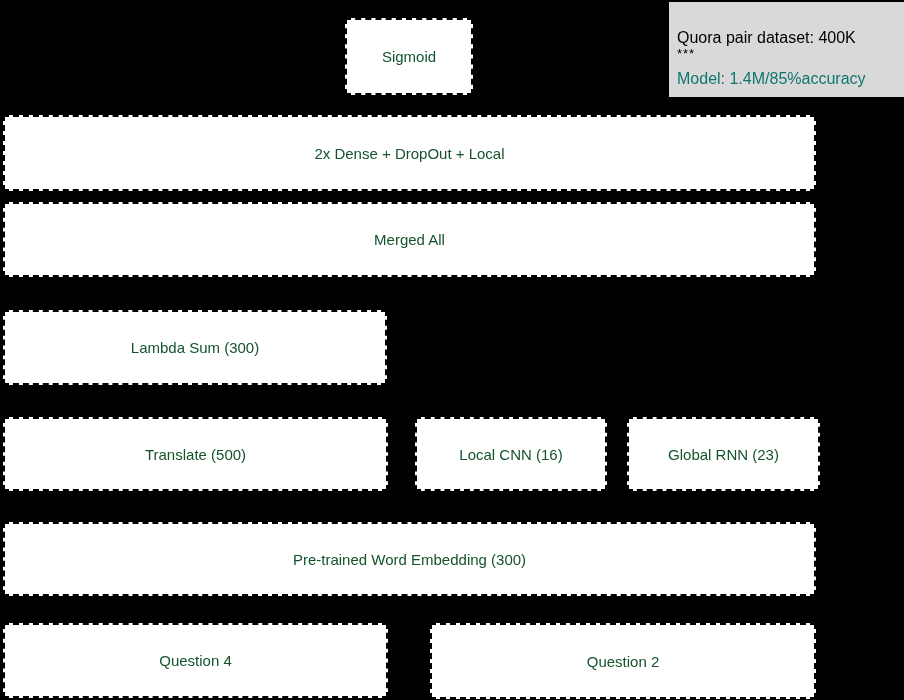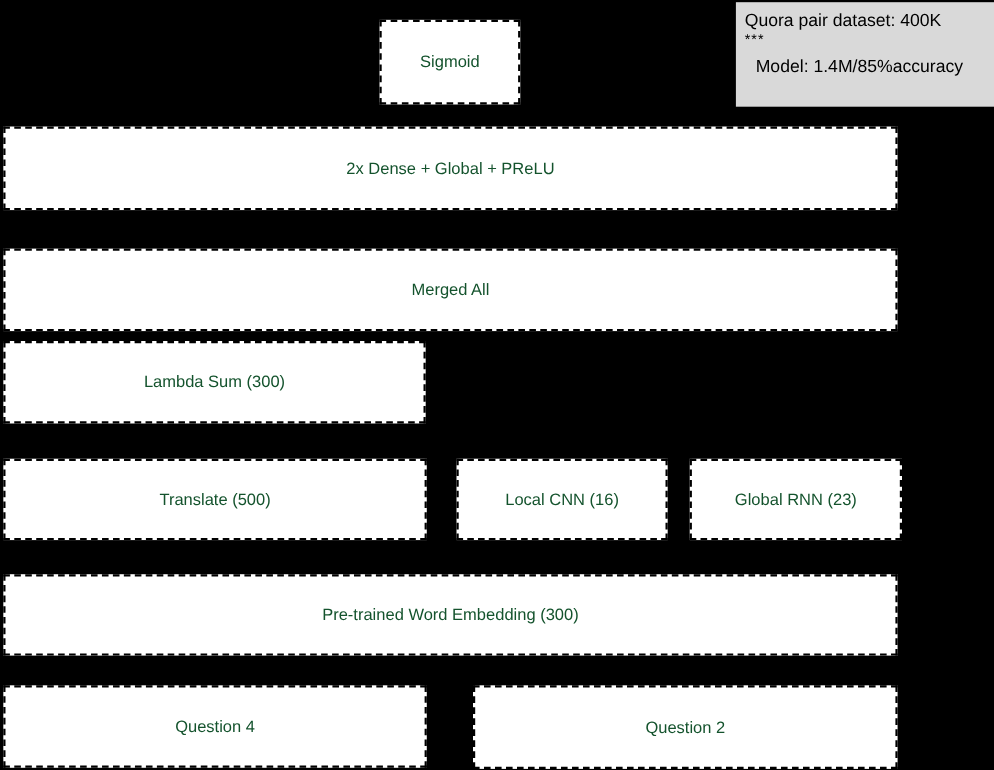--- a/index.html
+++ b/index.html
@@ -24,21 +24,21 @@
     align-items: center;
     justify-content: center;
     color: #14532d;
     font-size: 15px;
     text-align: center;
     white-space: nowrap;
   }
   
   #node-sigmoid     { left: 345px; top: 18px;  width: 128px; height: 77px; }
   #node-dense       { left: 3px;   top: 115px; width: 813px; height: 76px; }
-  #node-merged      { left: 3px;   top: 226px; width: 813px; height: 75px; }
+  #node-merged      { left: 3px;   top: 202px; width: 813px; height: 75px; }
   #node-lambda-sum  { left: 3px;   top: 310px; width: 384px; height: 75px; }
   #node-translate   { left: 3px;   top: 417px; width: 385px; height: 74px; }
   #node-local-cnn   { left: 415px; top: 417px; width: 192px; height: 74px; }
   #node-global-rnn  { left: 627px; top: 417px; width: 193px; height: 74px; }
   #node-embedding   { left: 3px;   top: 522px; width: 813px; height: 74px; justify-content: center; }
   #node-question1   { left: 3px;   top: 623px; width: 385px; height: 75px; }
   #node-question2   { left: 430px; top: 623px; width: 386px; height: 76px; }
 
   
   #annotation-box {
@@ -48,45 +48,45 @@
     width: 235px;
     height: 95px;
     box-sizing: border-box;
     background: #d9d9d9;
     padding: 8px 4px 0 8px;
     color: #000000;
   }
   .note-line1 {
     font-size: 16px;
     line-height: 19px;
+    margin-top: 18px;
   }
   .note-line2 {
     font-size: 13px;
     line-height: 13px;
     letter-spacing: 1px;
   }
   .note-line3 {
     font-size: 16px;
     line-height: 19px;
     margin-top: 9px;
-    color: #000000;
-    margin-left: 10px;
+    color: #0f766e;
   }
 </style>
 </head>
 <body>
 
 <div id="canvas">
 
   <div class="node" id="node-sigmoid">
     <span>Sigmoid</span>
   </div>
 
   <div class="node" id="node-dense">
-    <span>2x Dense + Global + PReLU</span>
+    <span>2x Dense + DropOut + Local</span>
   </div>
 
   <div class="node" id="node-merged">
     <span>Merged All</span>
   </div>
 
   <div class="node" id="node-lambda-sum">
     <span>Lambda Sum (300)</span>
   </div>
 

